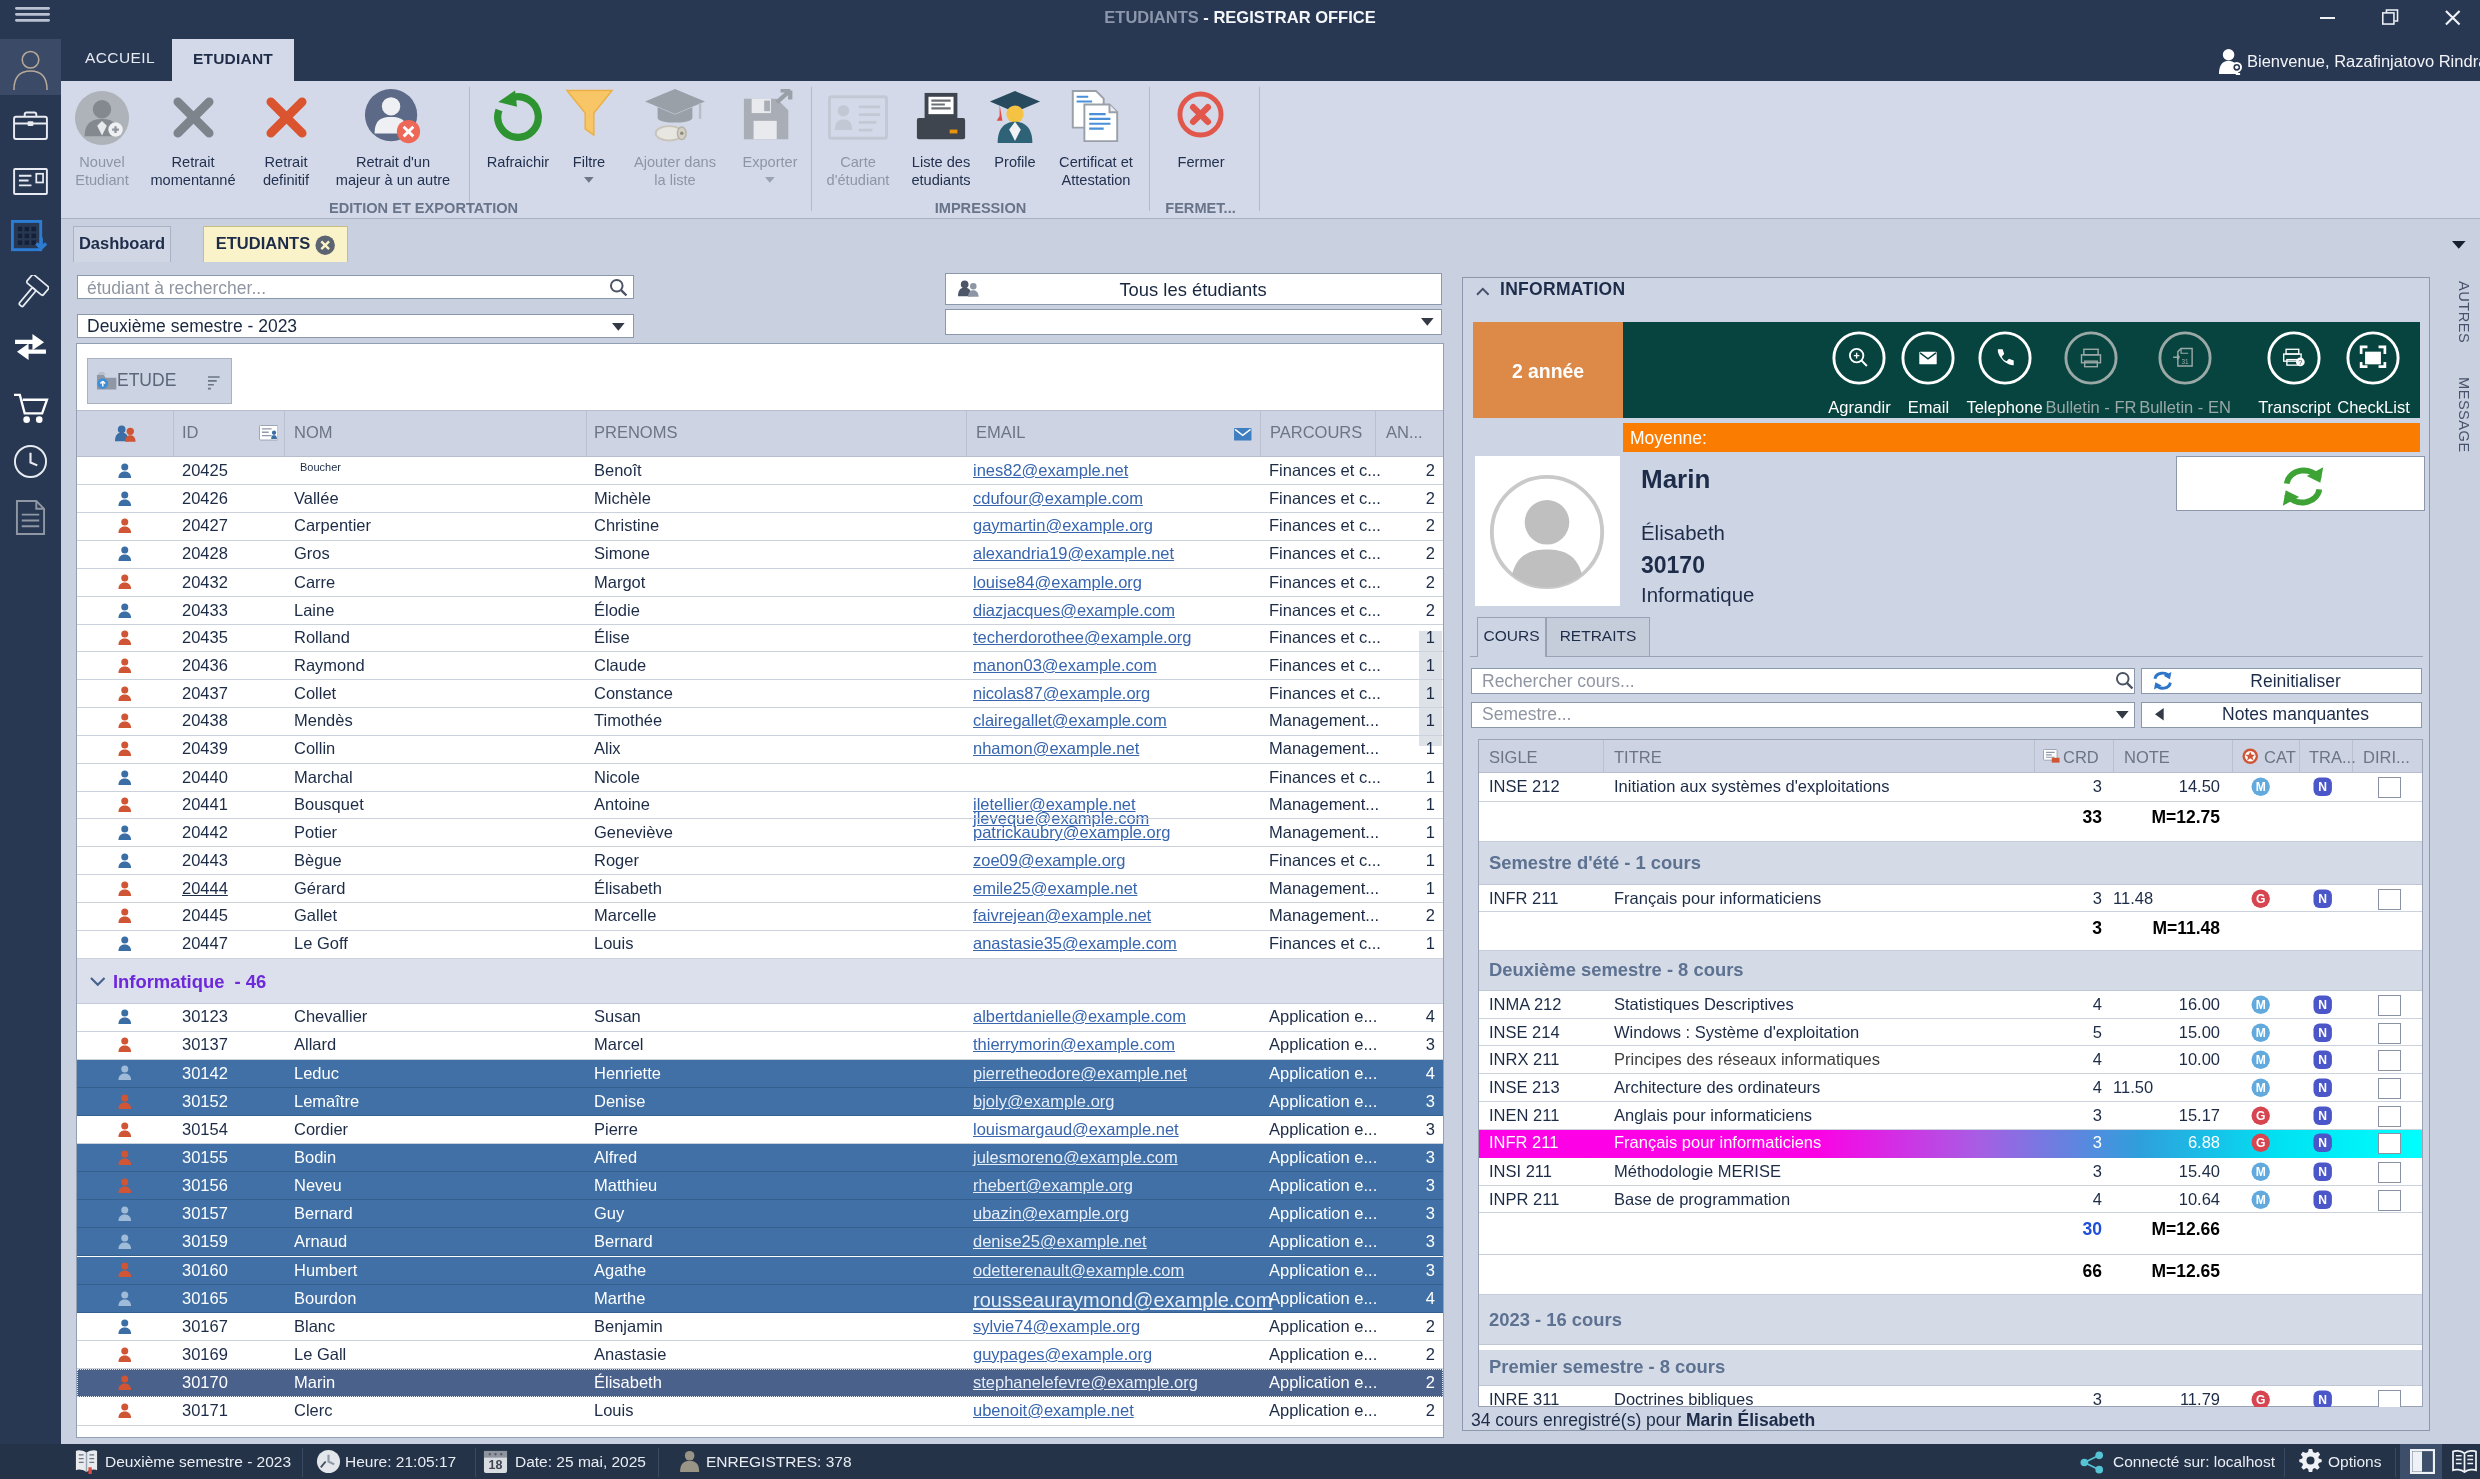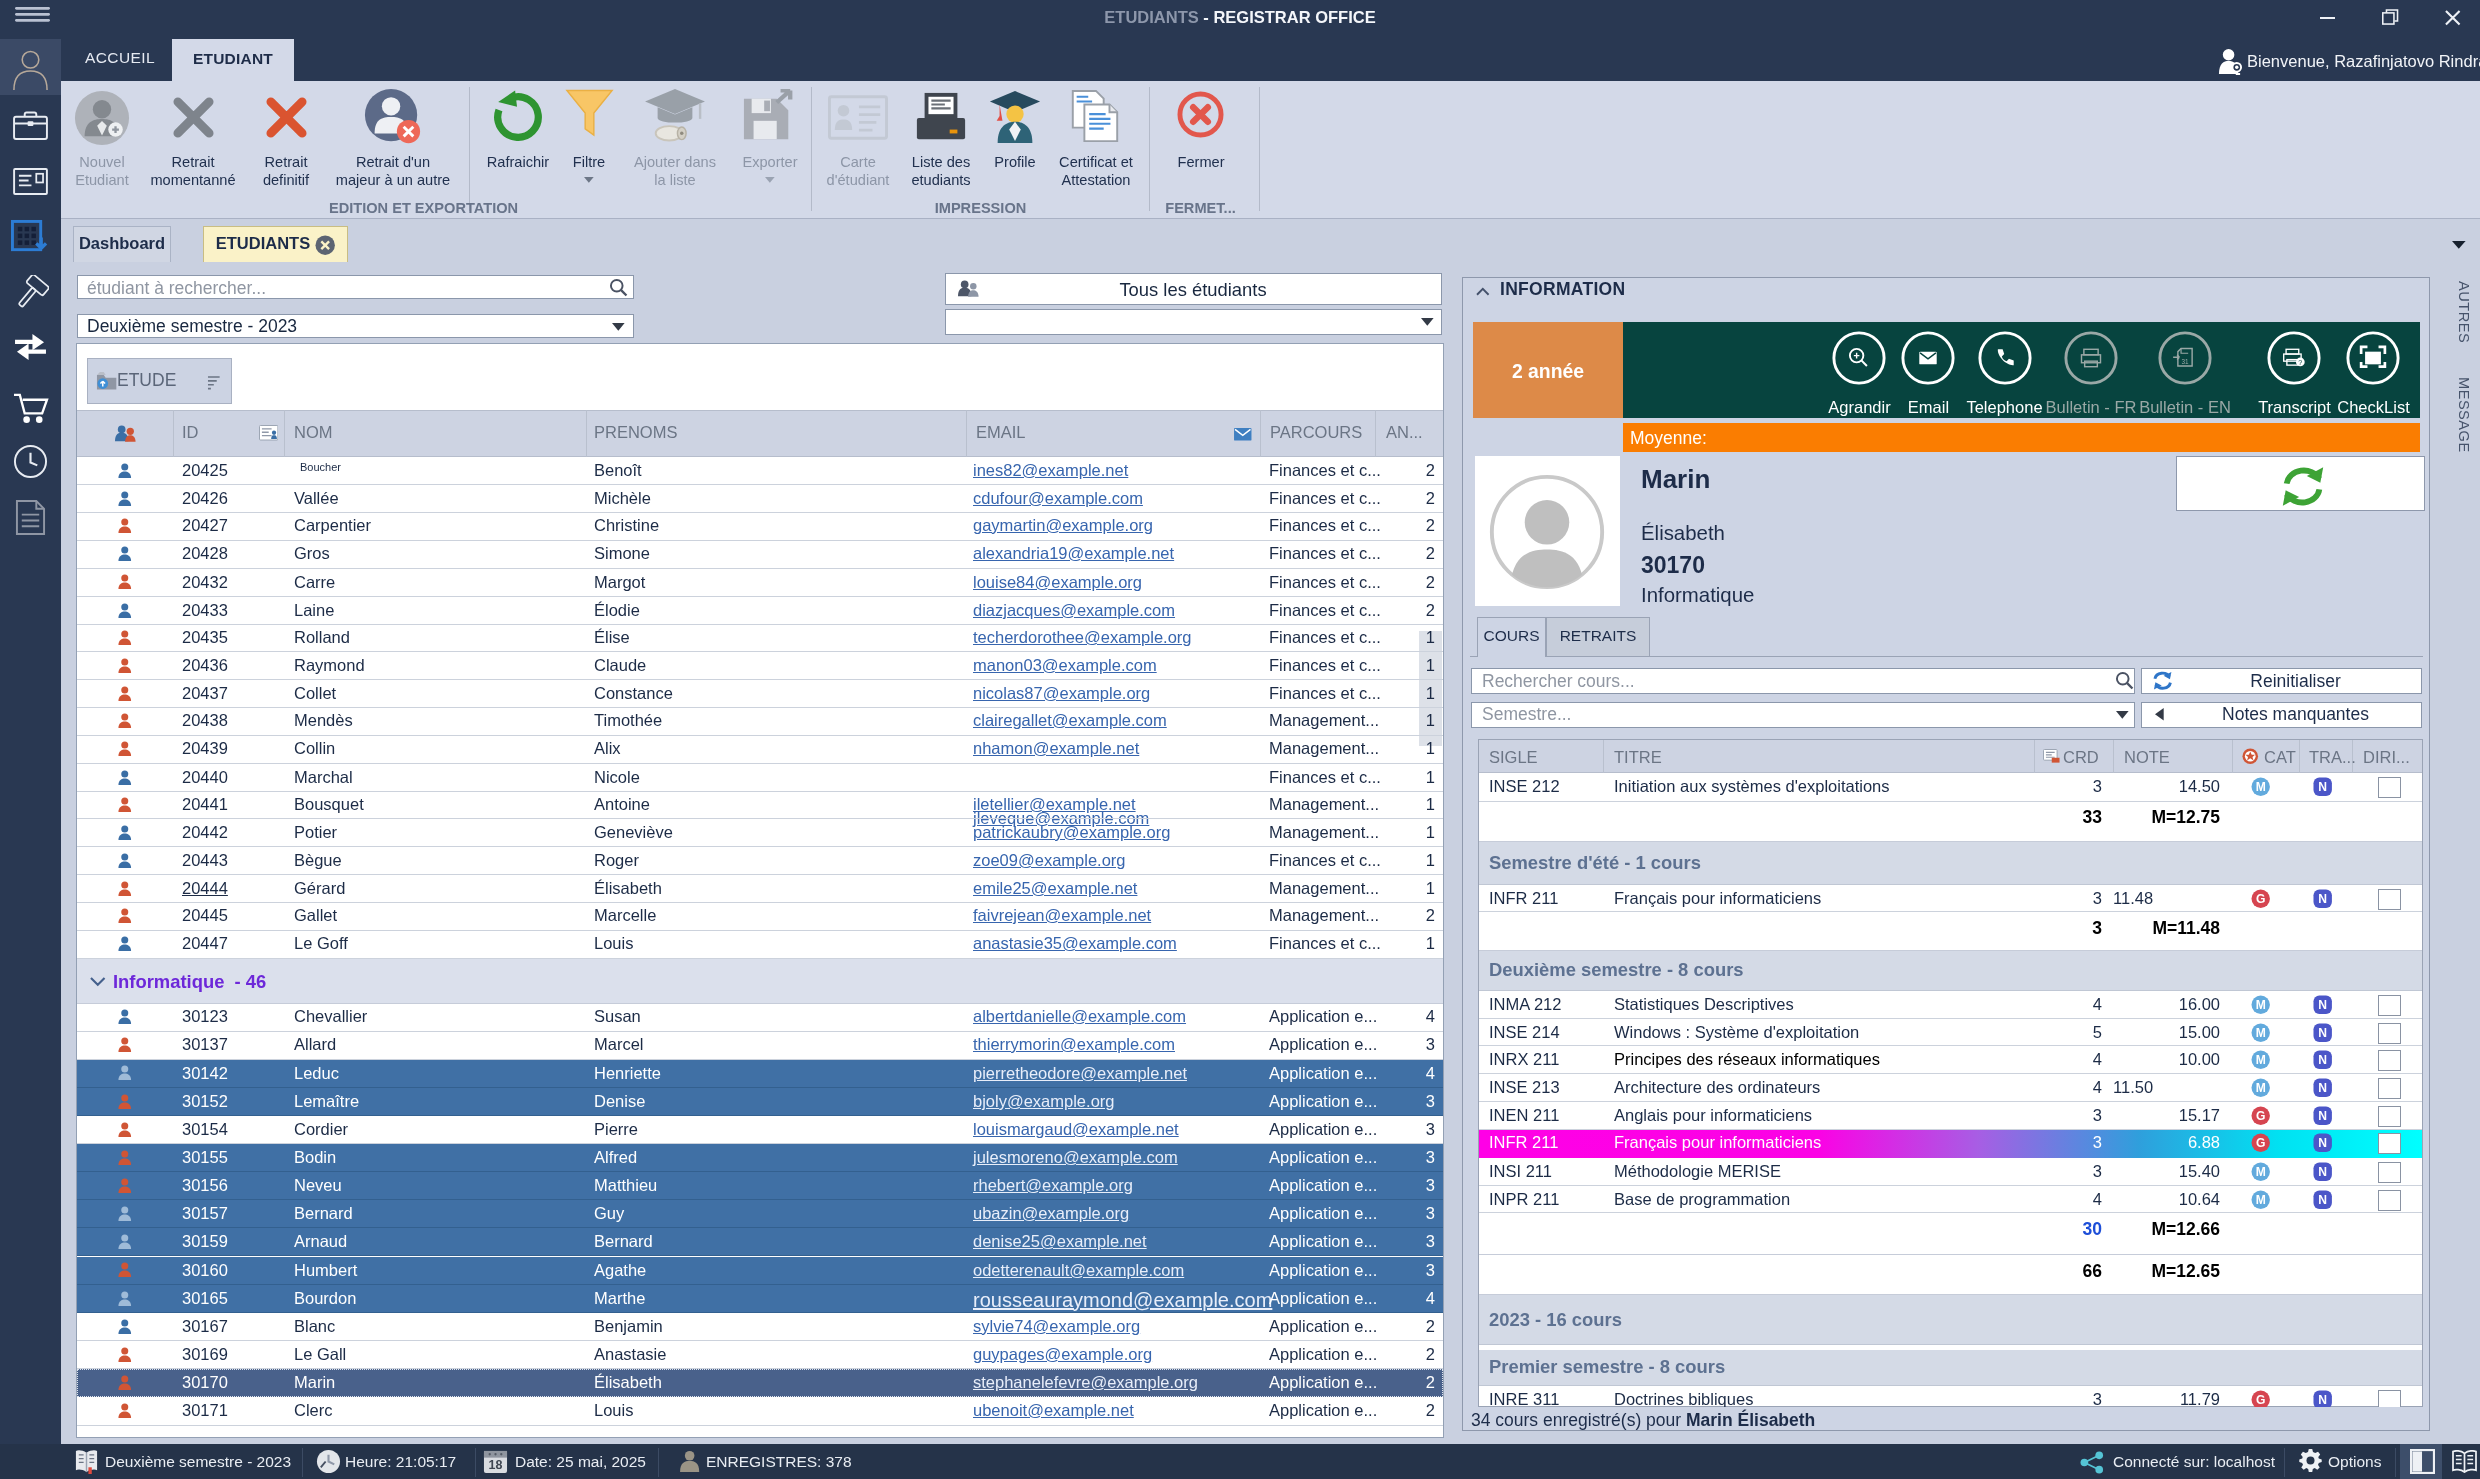--- a/index.html
+++ b/index.html
@@ -858,21 +858,21 @@
     <circle cx="10" cy="10" r="9.5" fill="#62aadd"></circle>
     <text x="10" y="14.2" font-size="12.5" font-weight="bold" fill="#fff" text-anchor="middle" font-family="Liberation Sans">M</text>
   </svg>
 <svg class="a" style="left:2313px;top:1023px;" width="19.4" height="19.4" viewBox="0 0 20 20">
     <rect x="0.5" y="0.5" width="19" height="19" rx="6" fill="#4b56c8"></rect>
     <text x="10" y="14.2" font-size="12.5" font-weight="bold" fill="#fff" text-anchor="middle" font-family="Liberation Sans">N</text>
   </svg>
 <div class="a" style="left:2378px;top:1023px;width:23px;height:21.3px;background:#fff;border:1.9px solid #8a93a3;"></div>
 <div class="a" style="left:1479px;top:1073px;width:943px;height:1px;background:#ccd2dc;"></div>
 <div class="a" style="left:1489px;top:1050px;font-size:16.5px;color:#1c2b46;">INRX 211</div>
-<div class="a" style="left:1614px;top:1050px;font-size:16.5px;color:#000000;">Principes des réseaux informatiques</div>
+<div class="a" style="left:1614px;top:1050px;font-size:16.5px;color:#404040;">Principes des réseaux informatiques</div>
 <div class="a" style="left:2034px;top:1050px;width:68px;text-align:right;font-size:16.5px;color:#1c2b46;">4</div>
 <div class="a" style="left:2113px;top:1050px;width:107px;text-align:right;font-size:16.5px;color:#1c2b46;">10.00</div>
 <svg class="a" style="left:2251px;top:1050px;" width="19.4" height="19.4" viewBox="0 0 20 20">
     <circle cx="10" cy="10" r="9.5" fill="#62aadd"></circle>
     <text x="10" y="14.2" font-size="12.5" font-weight="bold" fill="#fff" text-anchor="middle" font-family="Liberation Sans">M</text>
   </svg>
 <svg class="a" style="left:2313px;top:1050px;" width="19.4" height="19.4" viewBox="0 0 20 20">
     <rect x="0.5" y="0.5" width="19" height="19" rx="6" fill="#4b56c8"></rect>
     <text x="10" y="14.2" font-size="12.5" font-weight="bold" fill="#fff" text-anchor="middle" font-family="Liberation Sans">N</text>
   </svg>

